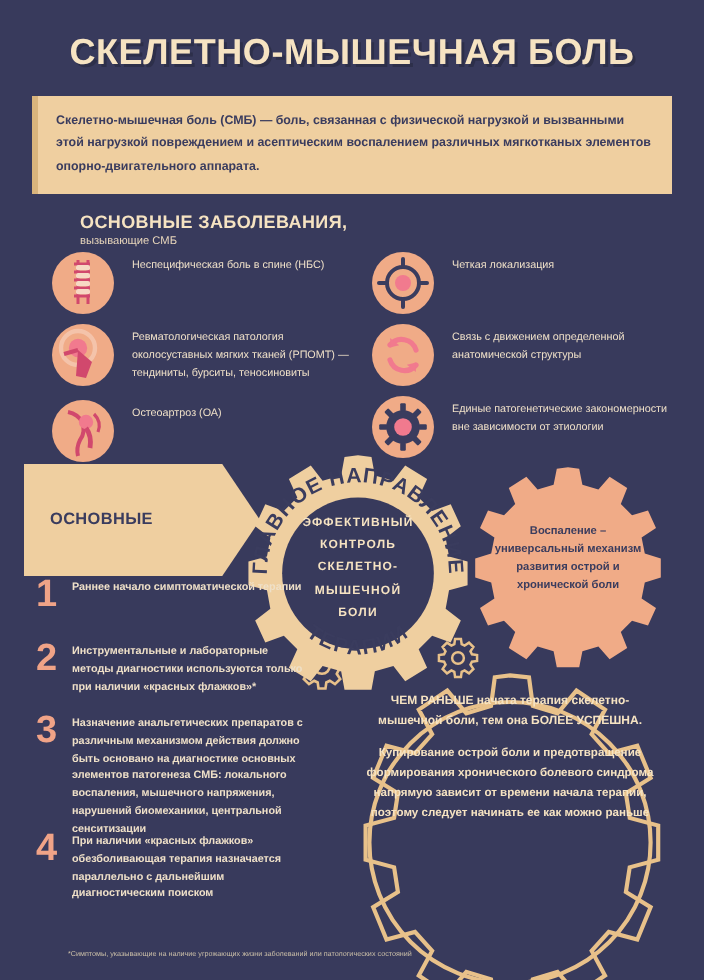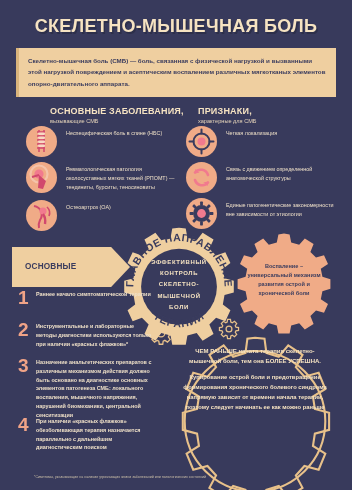--- a/index.html
+++ b/index.html
@@ -30,41 +30,41 @@
     padding:7px 9px 8px 9px;
     font-size:6.2px; line-height:1.85; font-weight:bold;
     border-left:3px solid #d9b47c;
     z-index:6;
   }
 
   
   .colhead { position:absolute; z-index:6; }
   .colhead .h1 { font-size:9px; font-weight:bold; color:#f6e3c2; letter-spacing:0.2px; }
   .colhead .h2 { font-size:5.6px; color:#e8d6bb; margin-top:2px; }
-  #head-left  { left:50px; top:106px; }
+  #head-left  { left:40px; top:106px; }
   #head-right { left:198px; top:106px; }
 
   
   .irow { position:absolute; display:flex; align-items:flex-start; z-index:6; }
   .badge {
     width:31px; height:31px; border-radius:50%;
     background:#f0ab87;
     flex:0 0 31px; position:relative;
     display:flex; align-items:center; justify-content:center;
     overflow:hidden;
   }
   .badge svg { display:block; }
   .irow .txt {
     margin-left:9px; font-size:5.4px; line-height:1.65;
     color:#efe0c8; padding-top:3px; max-width:112px;
   }
 
   
   .arrow-banner {
-    position:absolute; left:12px; top:247px; width:118px; height:40px;
+    position:absolute; left:12px; top:232px; width:118px; height:56px;
     background:#efcfa0; color:#3a3c5e;
     clip-path:polygon(0 0, 84% 0, 100% 50%, 84% 100%, 0 100%);
     display:flex; flex-direction:column; justify-content:center;
     padding-left:13px;
     font-size:8.2px; font-weight:bold; line-height:1.42; letter-spacing:0.2px;
     z-index:6;
   }
 
   
   .pitem { position:absolute; display:flex; z-index:7; }
@@ -131,24 +131,20 @@
 
   <div class="title">СКЕЛЕТНО-МЫШЕЧНАЯ БОЛЬ</div>
 
   <div class="intro">Скелетно-мышечная боль (СМБ) — боль, связанная с физической нагрузкой и вызванными этой нагрузкой повреждением и асептическим воспалением различных мягкотканых элементов опорно-двигательного аппарата.</div>
 
   <div class="colhead" id="head-left">
     <div class="h1">ОСНОВНЫЕ ЗАБОЛЕВАНИЯ,</div>
     <div class="h2">вызывающие СМБ</div>
   </div>
 
-  <div class="colhead" id="head-right">
-    <div class="h1">ПРИЗНАКИ,</div>
-    <div class="h2">характерные для СМБ</div>
-  </div>
 
   <div class="irow" style="left:26px; top:126px;">
     <div class="badge">
       <svg width="31" height="31" viewBox="0 0 31 31">
         <g fill="none" stroke="#d1486d" stroke-width="1.5">
           <path d="M11 6 h8 M11 10 h8 M11 14 h8 M11 18 h8 M11 22 h8"></path>
           <path d="M13 4 v22"></path>
           <path d="M18 4 v22"></path>
         </g>
         <g fill="#f7d9c4">

